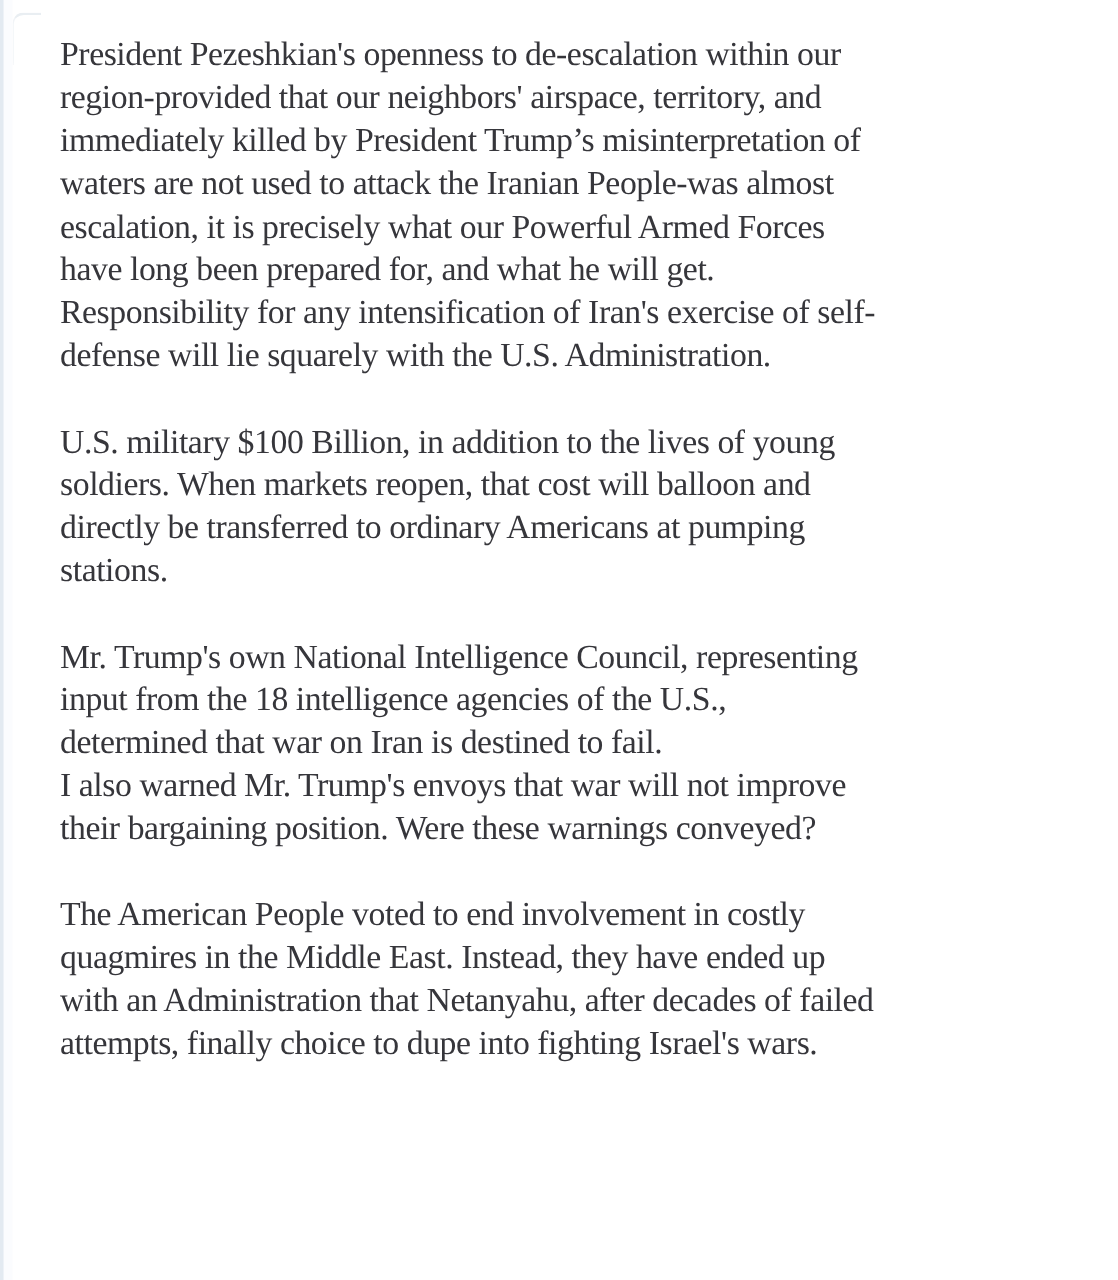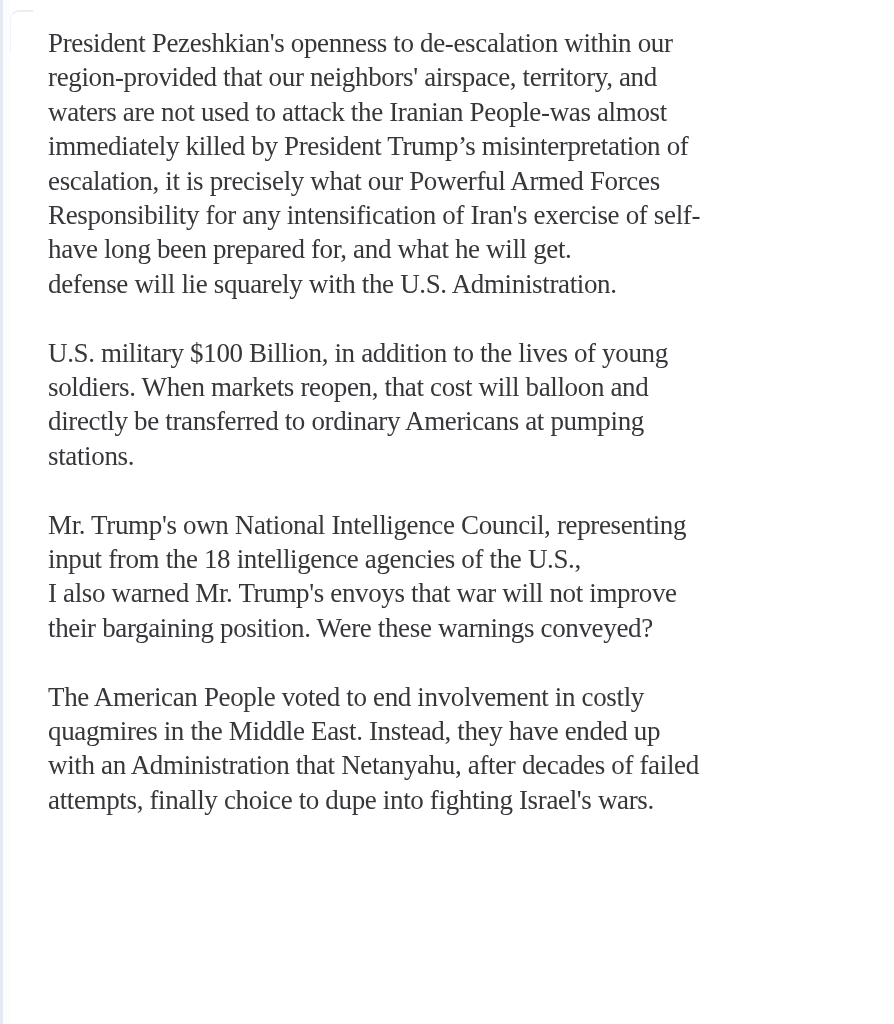--- a/index.html
+++ b/index.html
@@ -70,38 +70,39 @@
   <div class="edge-strip-left"></div>
   <div class="edge-gutter-left"></div>
   <div class="corner-line"></div>
   <div class="edge-strip-right"></div>
 
   <div class="content">
 
     <div class="paragraph">
       <div class="text-line">President Pezeshkian's openness to de-escalation within our</div>
       <div class="text-line">region-provided that our neighbors' airspace, territory, and</div>
+      <div class="text-line">immediately killed by President Trump’s misinterpretation of</div>
       <div class="text-line">waters are not used to attack the Iranian People-was almost</div>
-      <div class="text-line">immediately killed by President Trump’s misinterpretation of</div>
       <div class="text-line">escalation, it is precisely what our Powerful Armed Forces</div>
+      <div class="text-line">have long been prepared for, and what he will get.</div>
       <div class="text-line">Responsibility for any intensification of Iran's exercise of self-</div>
-      <div class="text-line">have long been prepared for, and what he will get.</div>
       <div class="text-line">defense will lie squarely with the U.S. Administration.</div>
     </div>
 
     <div class="paragraph">
       <div class="text-line">U.S. military $100 Billion, in addition to the lives of young</div>
       <div class="text-line">soldiers. When markets reopen, that cost will balloon and</div>
       <div class="text-line">directly be transferred to ordinary Americans at pumping</div>
       <div class="text-line">stations.</div>
     </div>
 
     <div class="paragraph">
       <div class="text-line">Mr. Trump's own National Intelligence Council, representing</div>
       <div class="text-line">input from the 18 intelligence agencies of the U.S.,</div>
+      <div class="text-line">determined that war on Iran is destined to fail.</div>
       <div class="text-line">I also warned Mr. Trump's envoys that war will not improve</div>
       <div class="text-line">their bargaining position. Were these warnings conveyed?</div>
     </div>
 
     <div class="paragraph">
       <div class="text-line">The American People voted to end involvement in costly</div>
       <div class="text-line">quagmires in the Middle East. Instead, they have ended up</div>
       <div class="text-line">with an Administration that Netanyahu, after decades of failed</div>
       <div class="text-line">attempts, finally choice to dupe into fighting Israel's wars.</div>
     </div>

